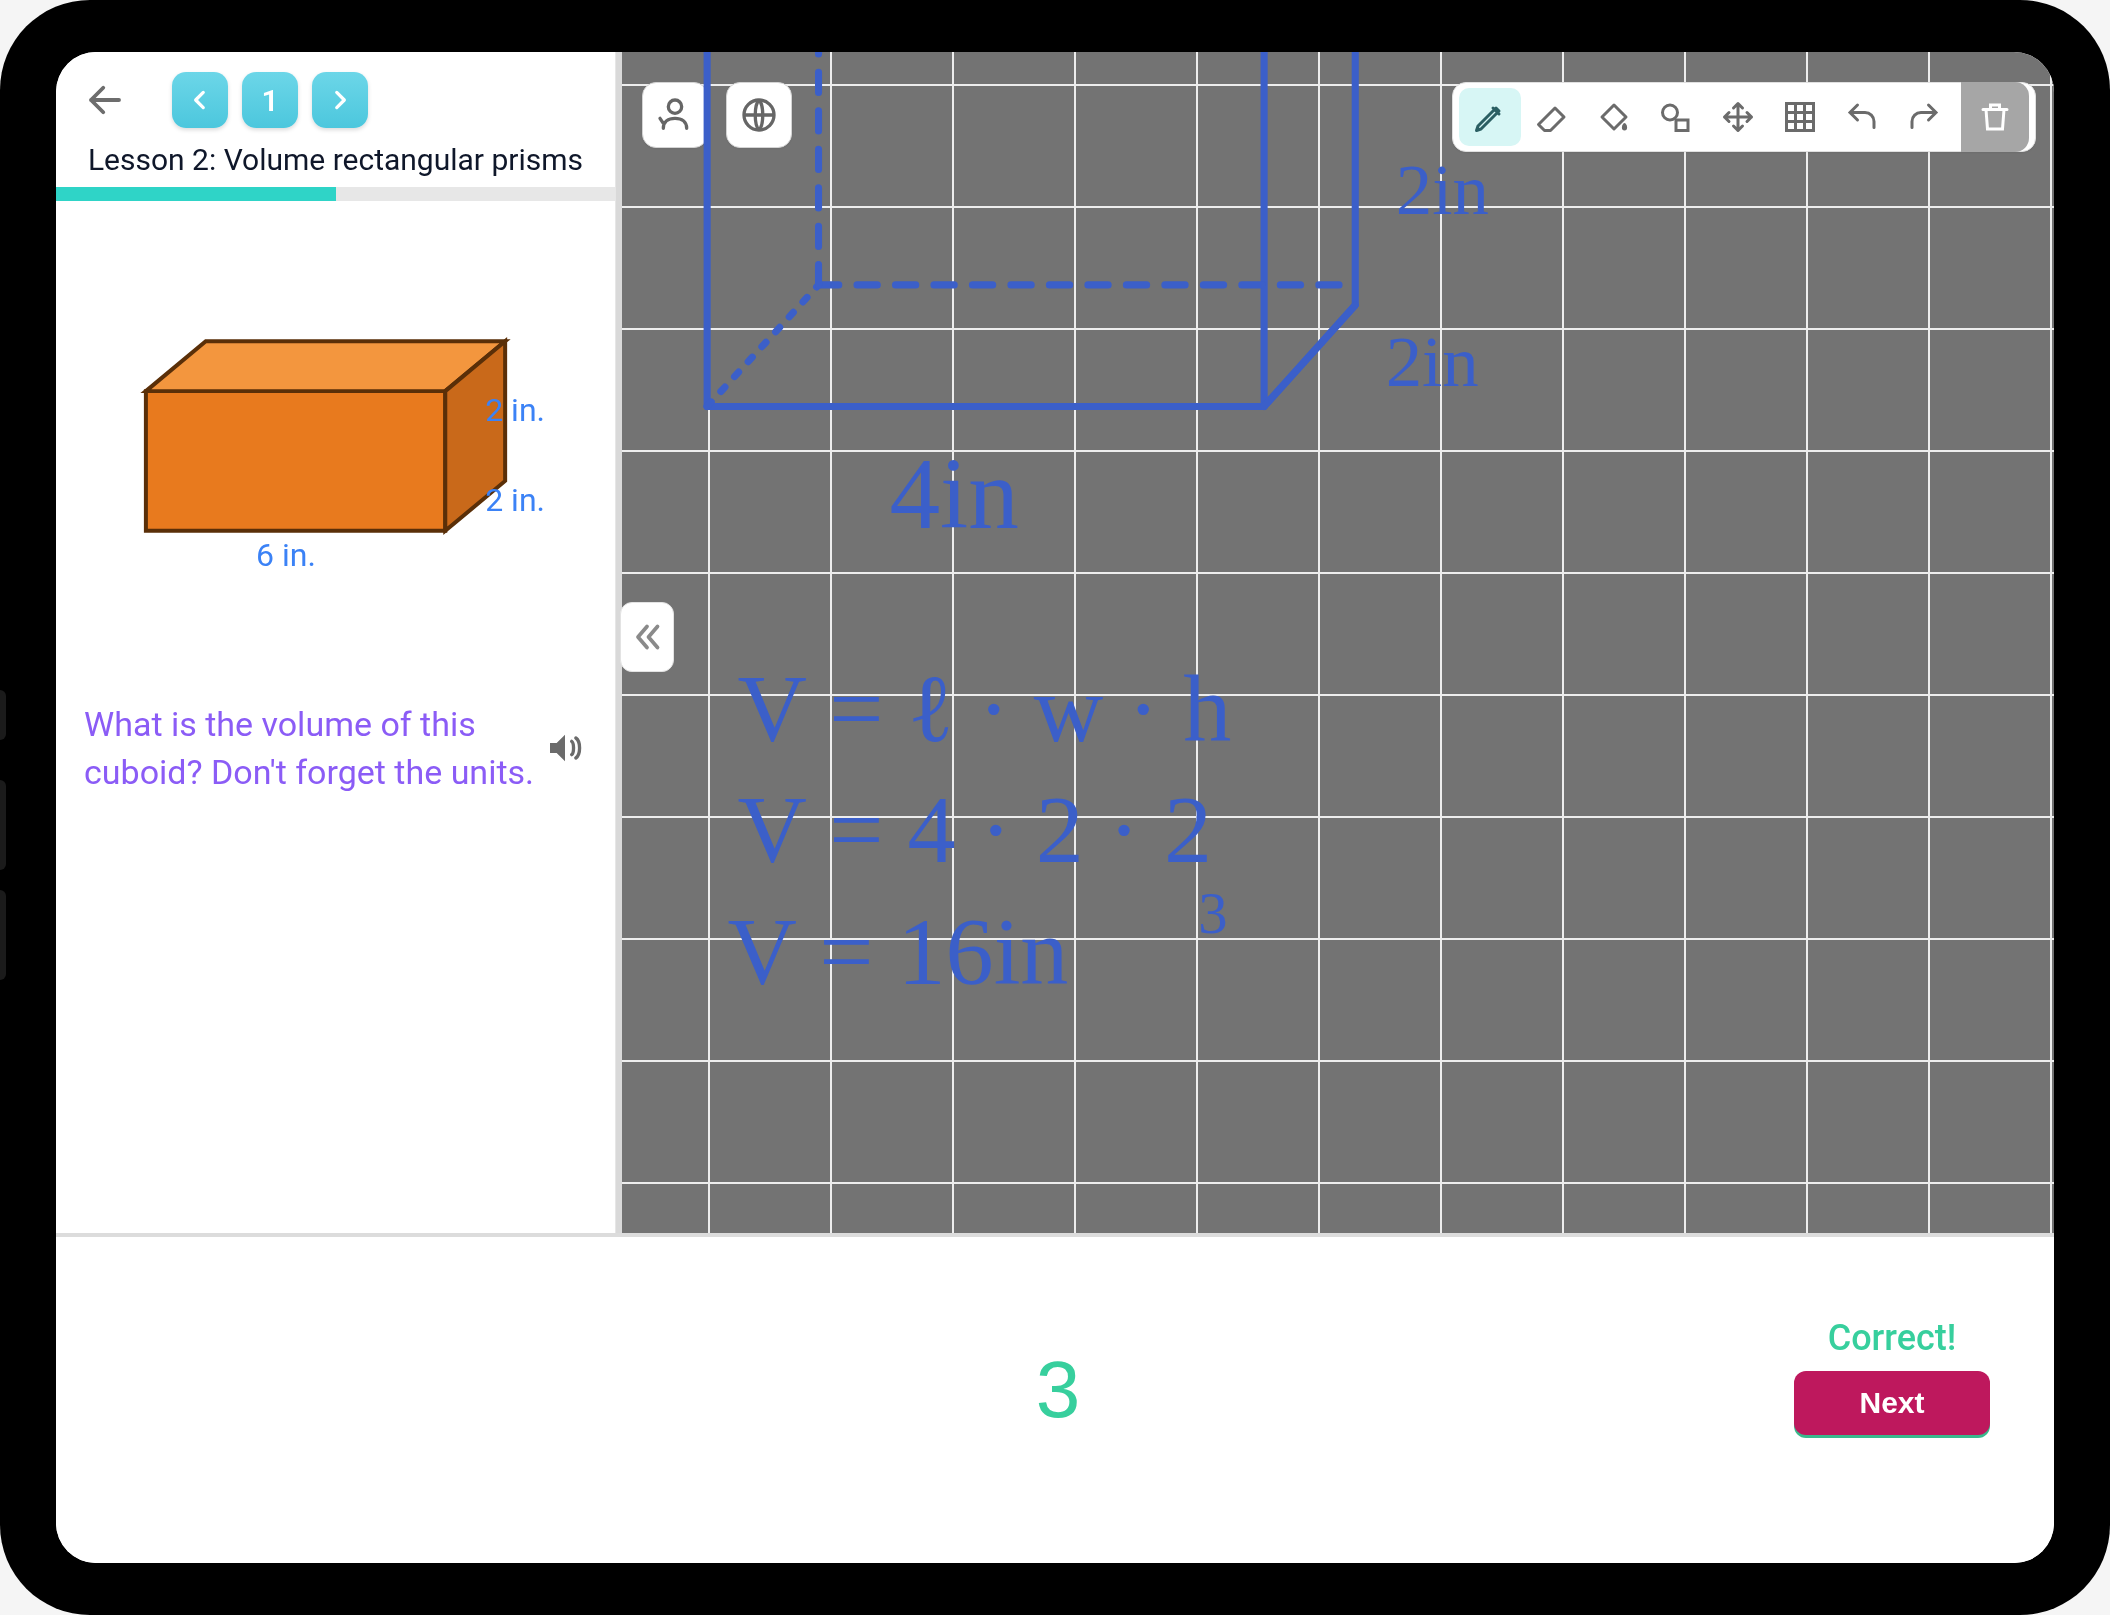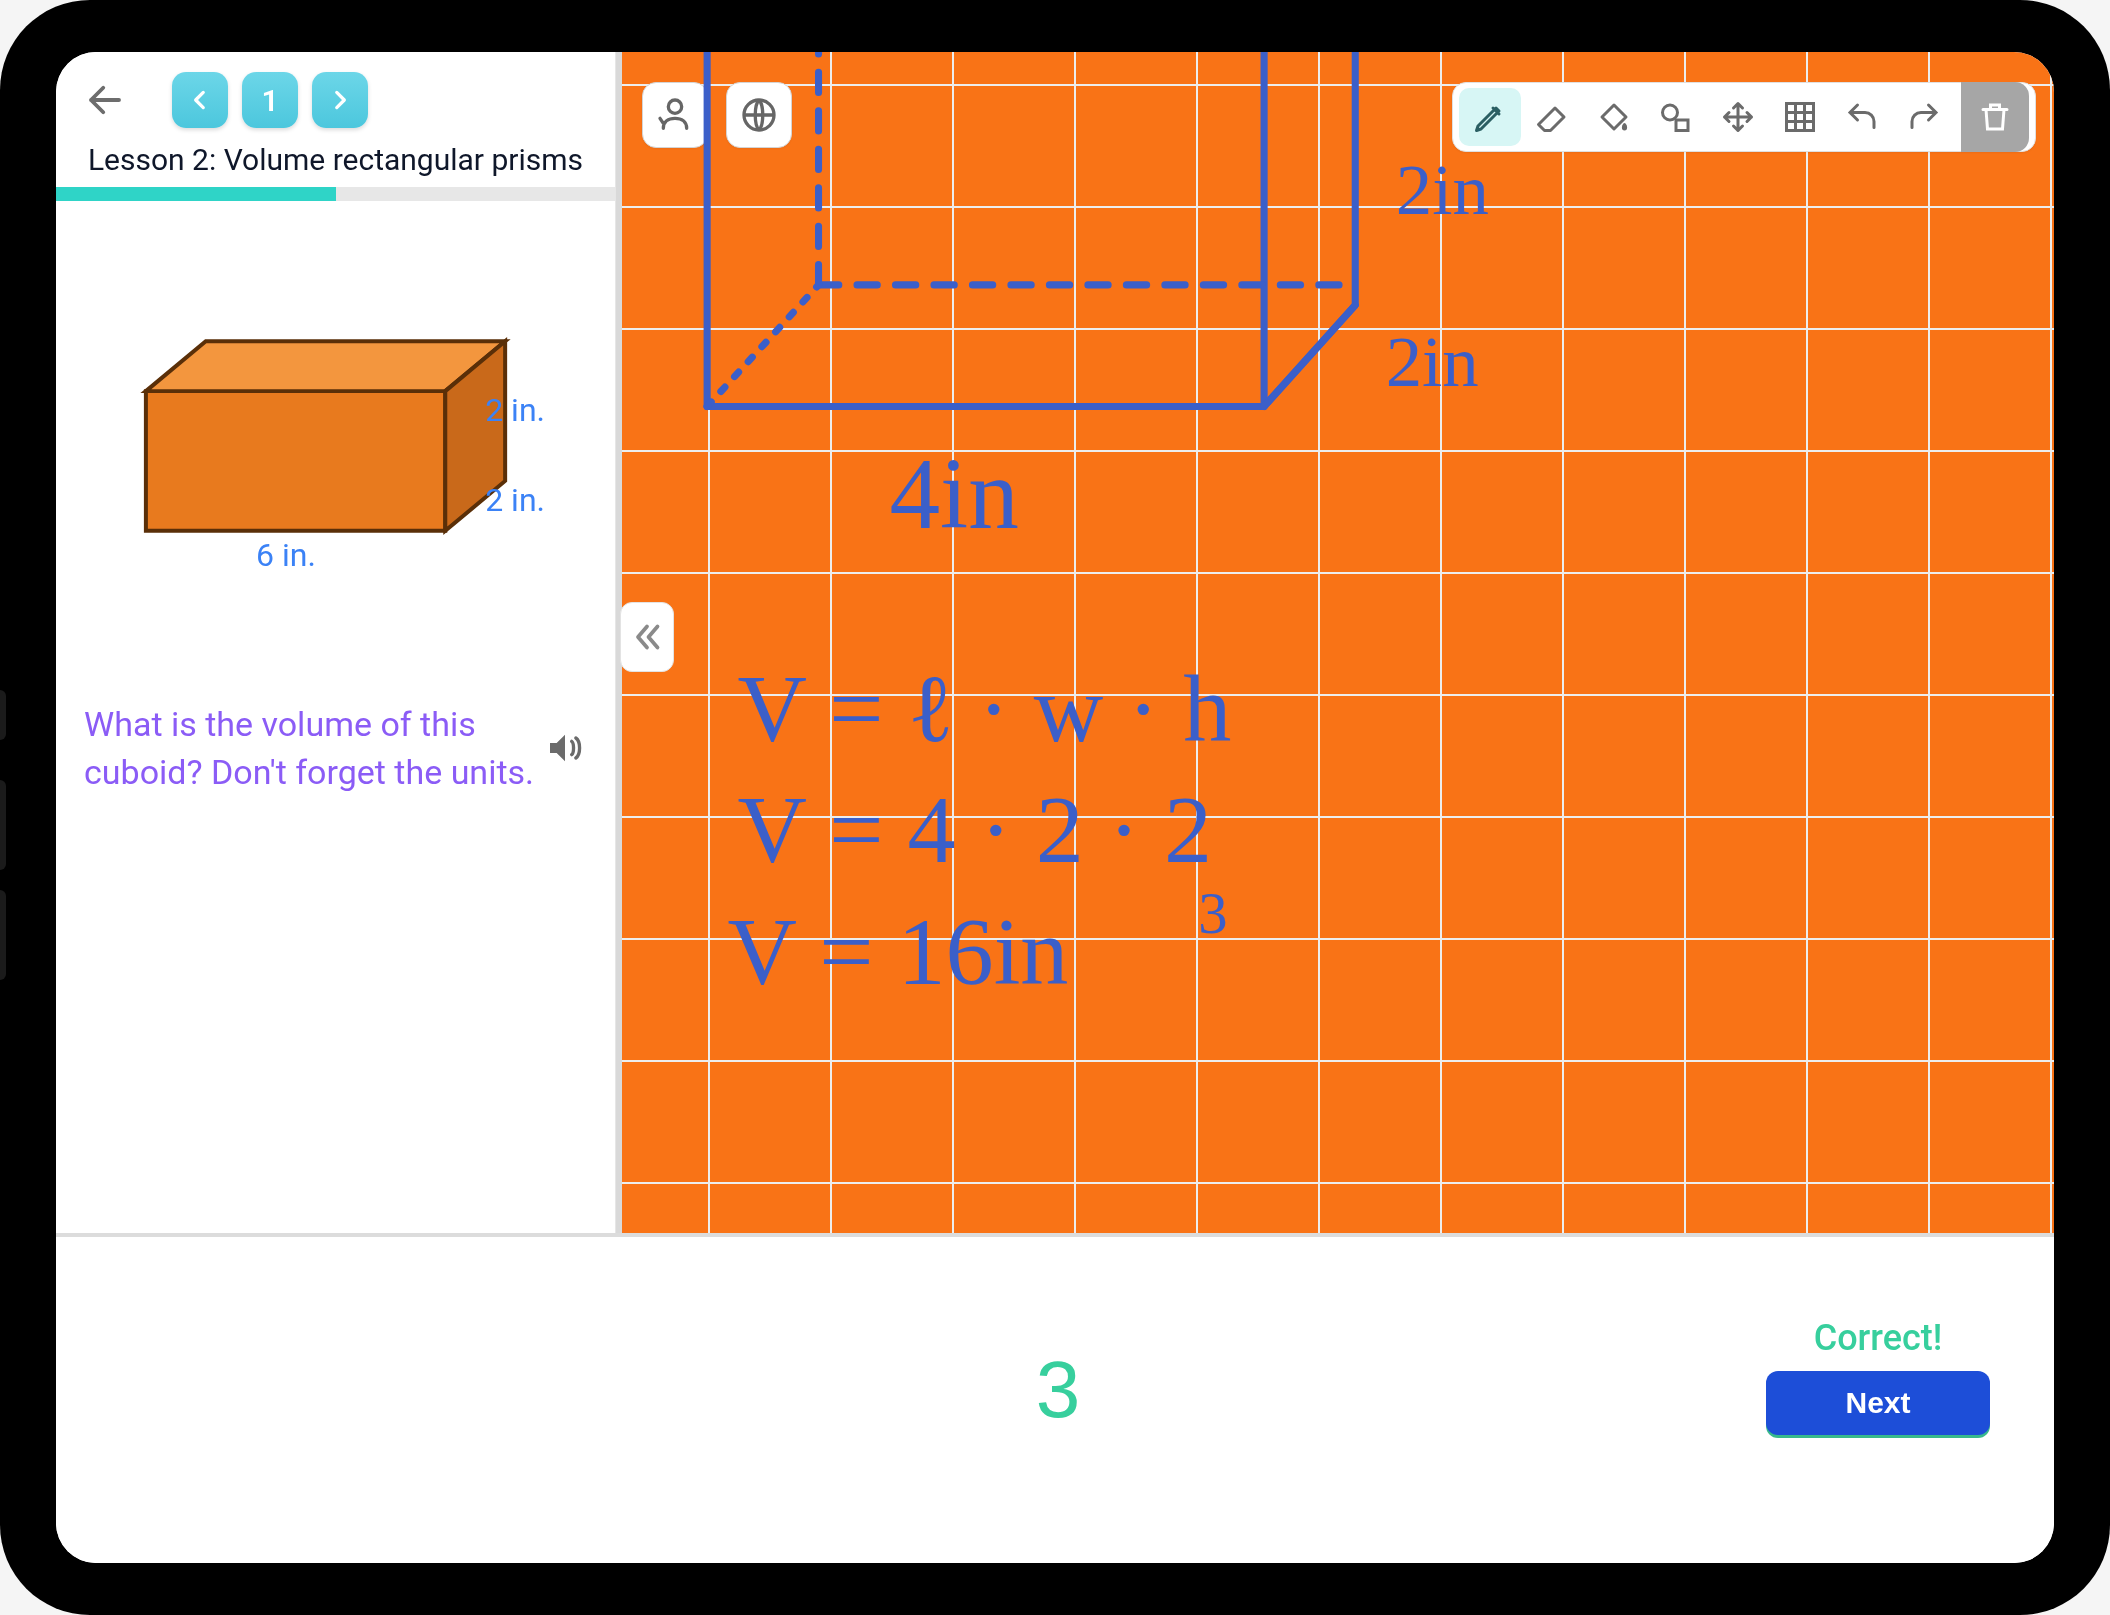--- a/index.html
+++ b/index.html
@@ -139,21 +139,21 @@
   .speaker {
     width:42px;height:42px;
     color:#6b6b6b;
     cursor:pointer;
   }
 
   
   .canvas-area {
     flex:1;
     position:relative;
-    background:#f97316;
+    background:#737373;
     overflow:hidden;
   }
   
   .grid-bg {
     position:absolute;
     inset:0;
     background-image:
       linear-gradient(#ededed 1.5px, transparent 1.5px),
       linear-gradient(90deg, #ededed 1.5px, transparent 1.5px);
     background-size: 122px 122px;
@@ -260,27 +260,27 @@
     top:80px;
     text-align:center;
   }
   .result-label {
     color:#37cf9d;
     font-size:36px;
     font-weight:500;
     margin-bottom:12px;
   }
   .next-btn {
-    background:#1d4ed8;
+    background:#be185d;
     color:#fff;
     font-size:30px;
     font-weight:600;
     border:none;
     border-radius:12px;
-    width:224px;
+    width:196px;
     height:64px;
     cursor:pointer;
     box-shadow:0 3px 0 #38b98c;
   }
 
   svg { display:block; }
 </style>
 </head>
 <body style="height: 1615px; width: 2110px;">
 

